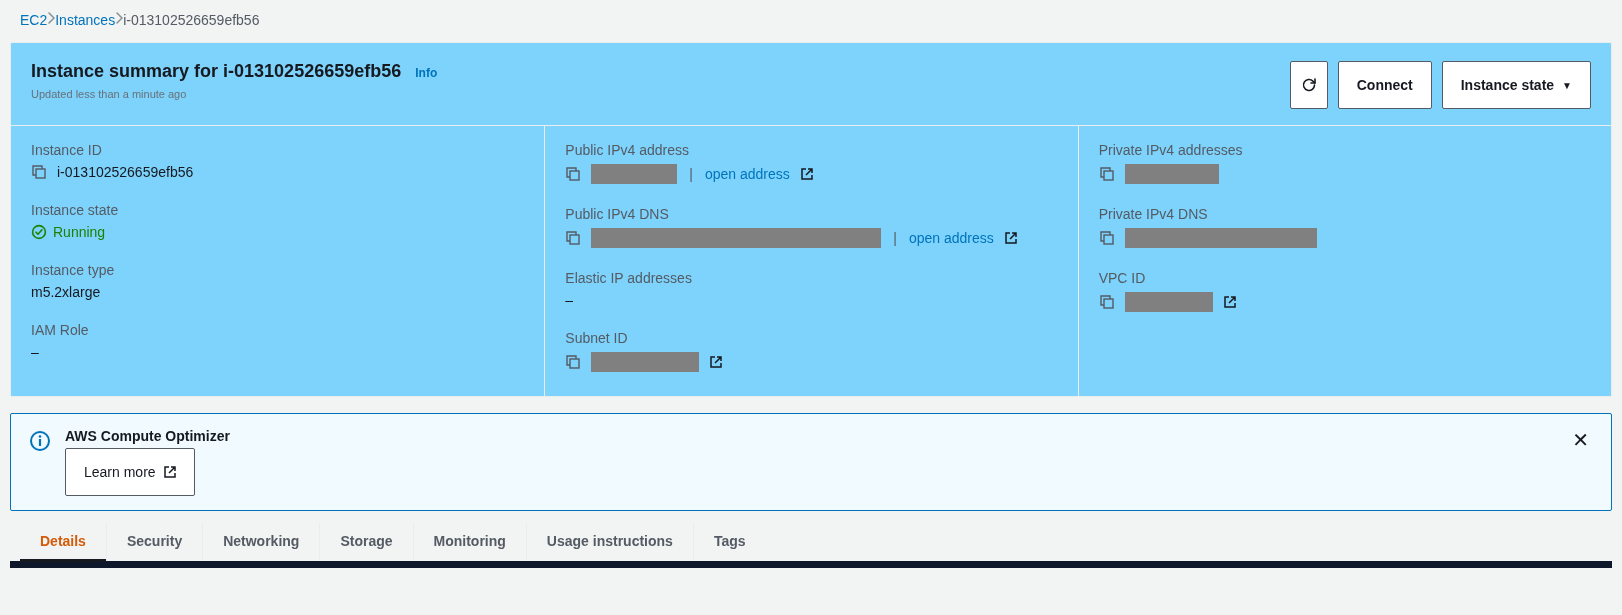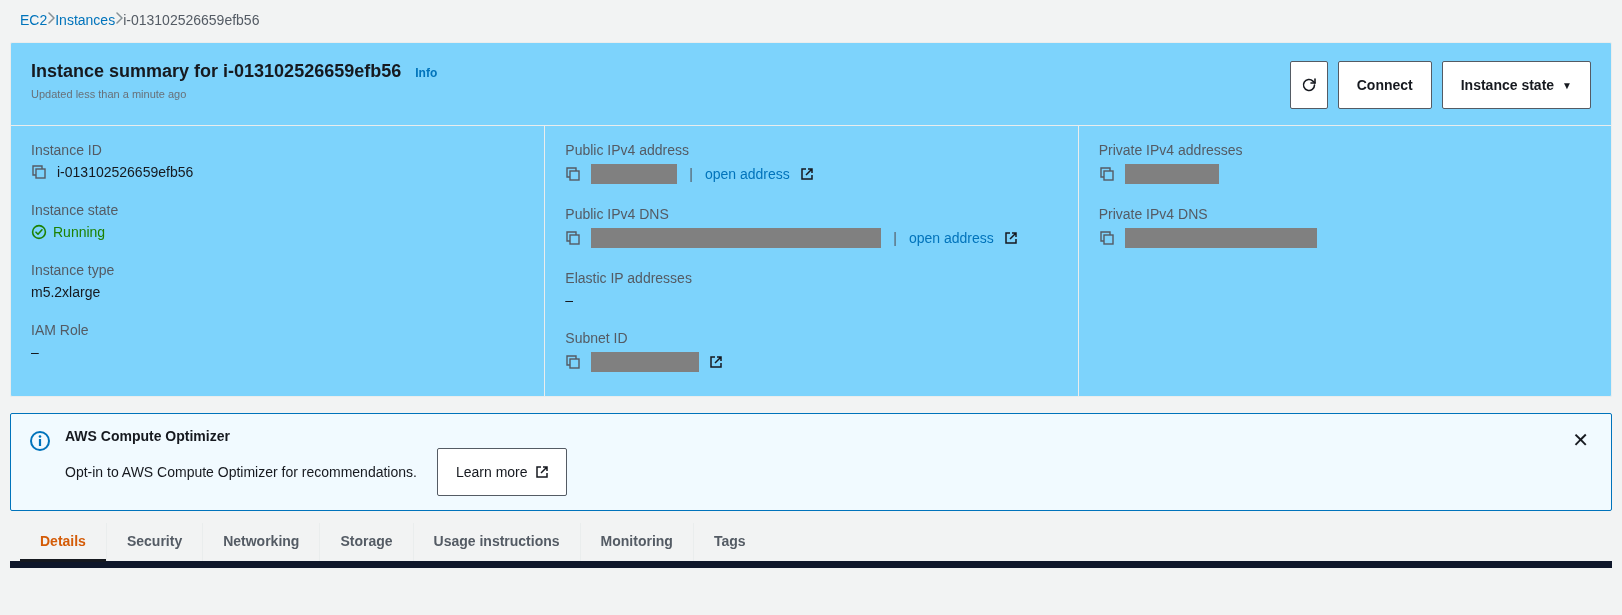--- a/index.html
+++ b/index.html
@@ -306,36 +306,53 @@
           <div class="field-value">
             <span class="copy-icon">
               <svg width="14" height="14" viewBox="0 0 14 14" fill="none">
                   <rect x="4" y="4" width="9" height="9" stroke="#545b64" stroke-width="1.4"></rect>
                   <path d="M10 4V1H1v9h3" stroke="#545b64" stroke-width="1.4"></path>
                 </svg>
             </span>
             <span class="redacted" style="width:192px"></span>
           </div>
         </div>
+        <div class="field">
+          <div class="field-label">VPC ID</div>
+          <div class="field-value">
+            <span class="copy-icon">
+              <svg width="14" height="14" viewBox="0 0 14 14" fill="none">
+                  <rect x="4" y="4" width="9" height="9" stroke="#545b64" stroke-width="1.4"></rect>
+                  <path d="M10 4V1H1v9h3" stroke="#545b64" stroke-width="1.4"></path>
+                </svg>
+            </span>
+            <span class="redacted" style="width:88px"></span>
+            <span class="ext-icon">
+              <svg width="12" height="12" viewBox="0 0 12 12" fill="none">
+                  <path d="M5 1H1v10h10V7" stroke="#16191f" stroke-width="1.5"></path>
+                  <path d="M7 1h4v4M11 1L5 7" stroke="#16191f" stroke-width="1.5"></path>
+                </svg>
+            </span>
+          </div>
+        </div>
       </div>
     </div>
   </section>
 
   <div class="notice">
     <span class="notice-icon">
       <svg width="22" height="22" viewBox="0 0 22 22" fill="none">
           <circle cx="11" cy="11" r="9" stroke="#0073bb" stroke-width="2"></circle>
           <circle cx="11" cy="6.5" r="1.3" fill="#0073bb"></circle>
           <rect x="9.9" y="9" width="2.2" height="7" fill="#0073bb"></rect>
         </svg>
     </span>
     <div class="notice-body">
       <div class="notice-title">AWS Compute Optimizer</div>
       <div class="notice-row">
-        <span class="notice-text">Opt-in to AWS Compute Optimizer for recommendations.</span>
         <button class="btn">
           <span>Learn more</span>
           <span>
             <svg width="12" height="12" viewBox="0 0 12 12" fill="none">
                 <path d="M5 1H1v10h10V7" stroke="#16191f" stroke-width="1.5"></path>
                 <path d="M7 1h4v4M11 1L5 7" stroke="#16191f" stroke-width="1.5"></path>
               </svg>
           </span>
         </button>
       </div>
@@ -343,18 +360,18 @@
     <button class="notice-close">
       <span>✕</span>
     </button>
   </div>
 
   <div class="tabs">
     <div class="tab active">Details</div>
     <div class="tab">Security</div>
     <div class="tab">Networking</div>
     <div class="tab">Storage</div>
+    <div class="tab">Monitoring</div>
     <div class="tab">Usage instructions</div>
-    <div class="tab">Monitoring</div>
     <div class="tab">Tags</div>
   </div>
 
 </div>
 
 </body></html>

